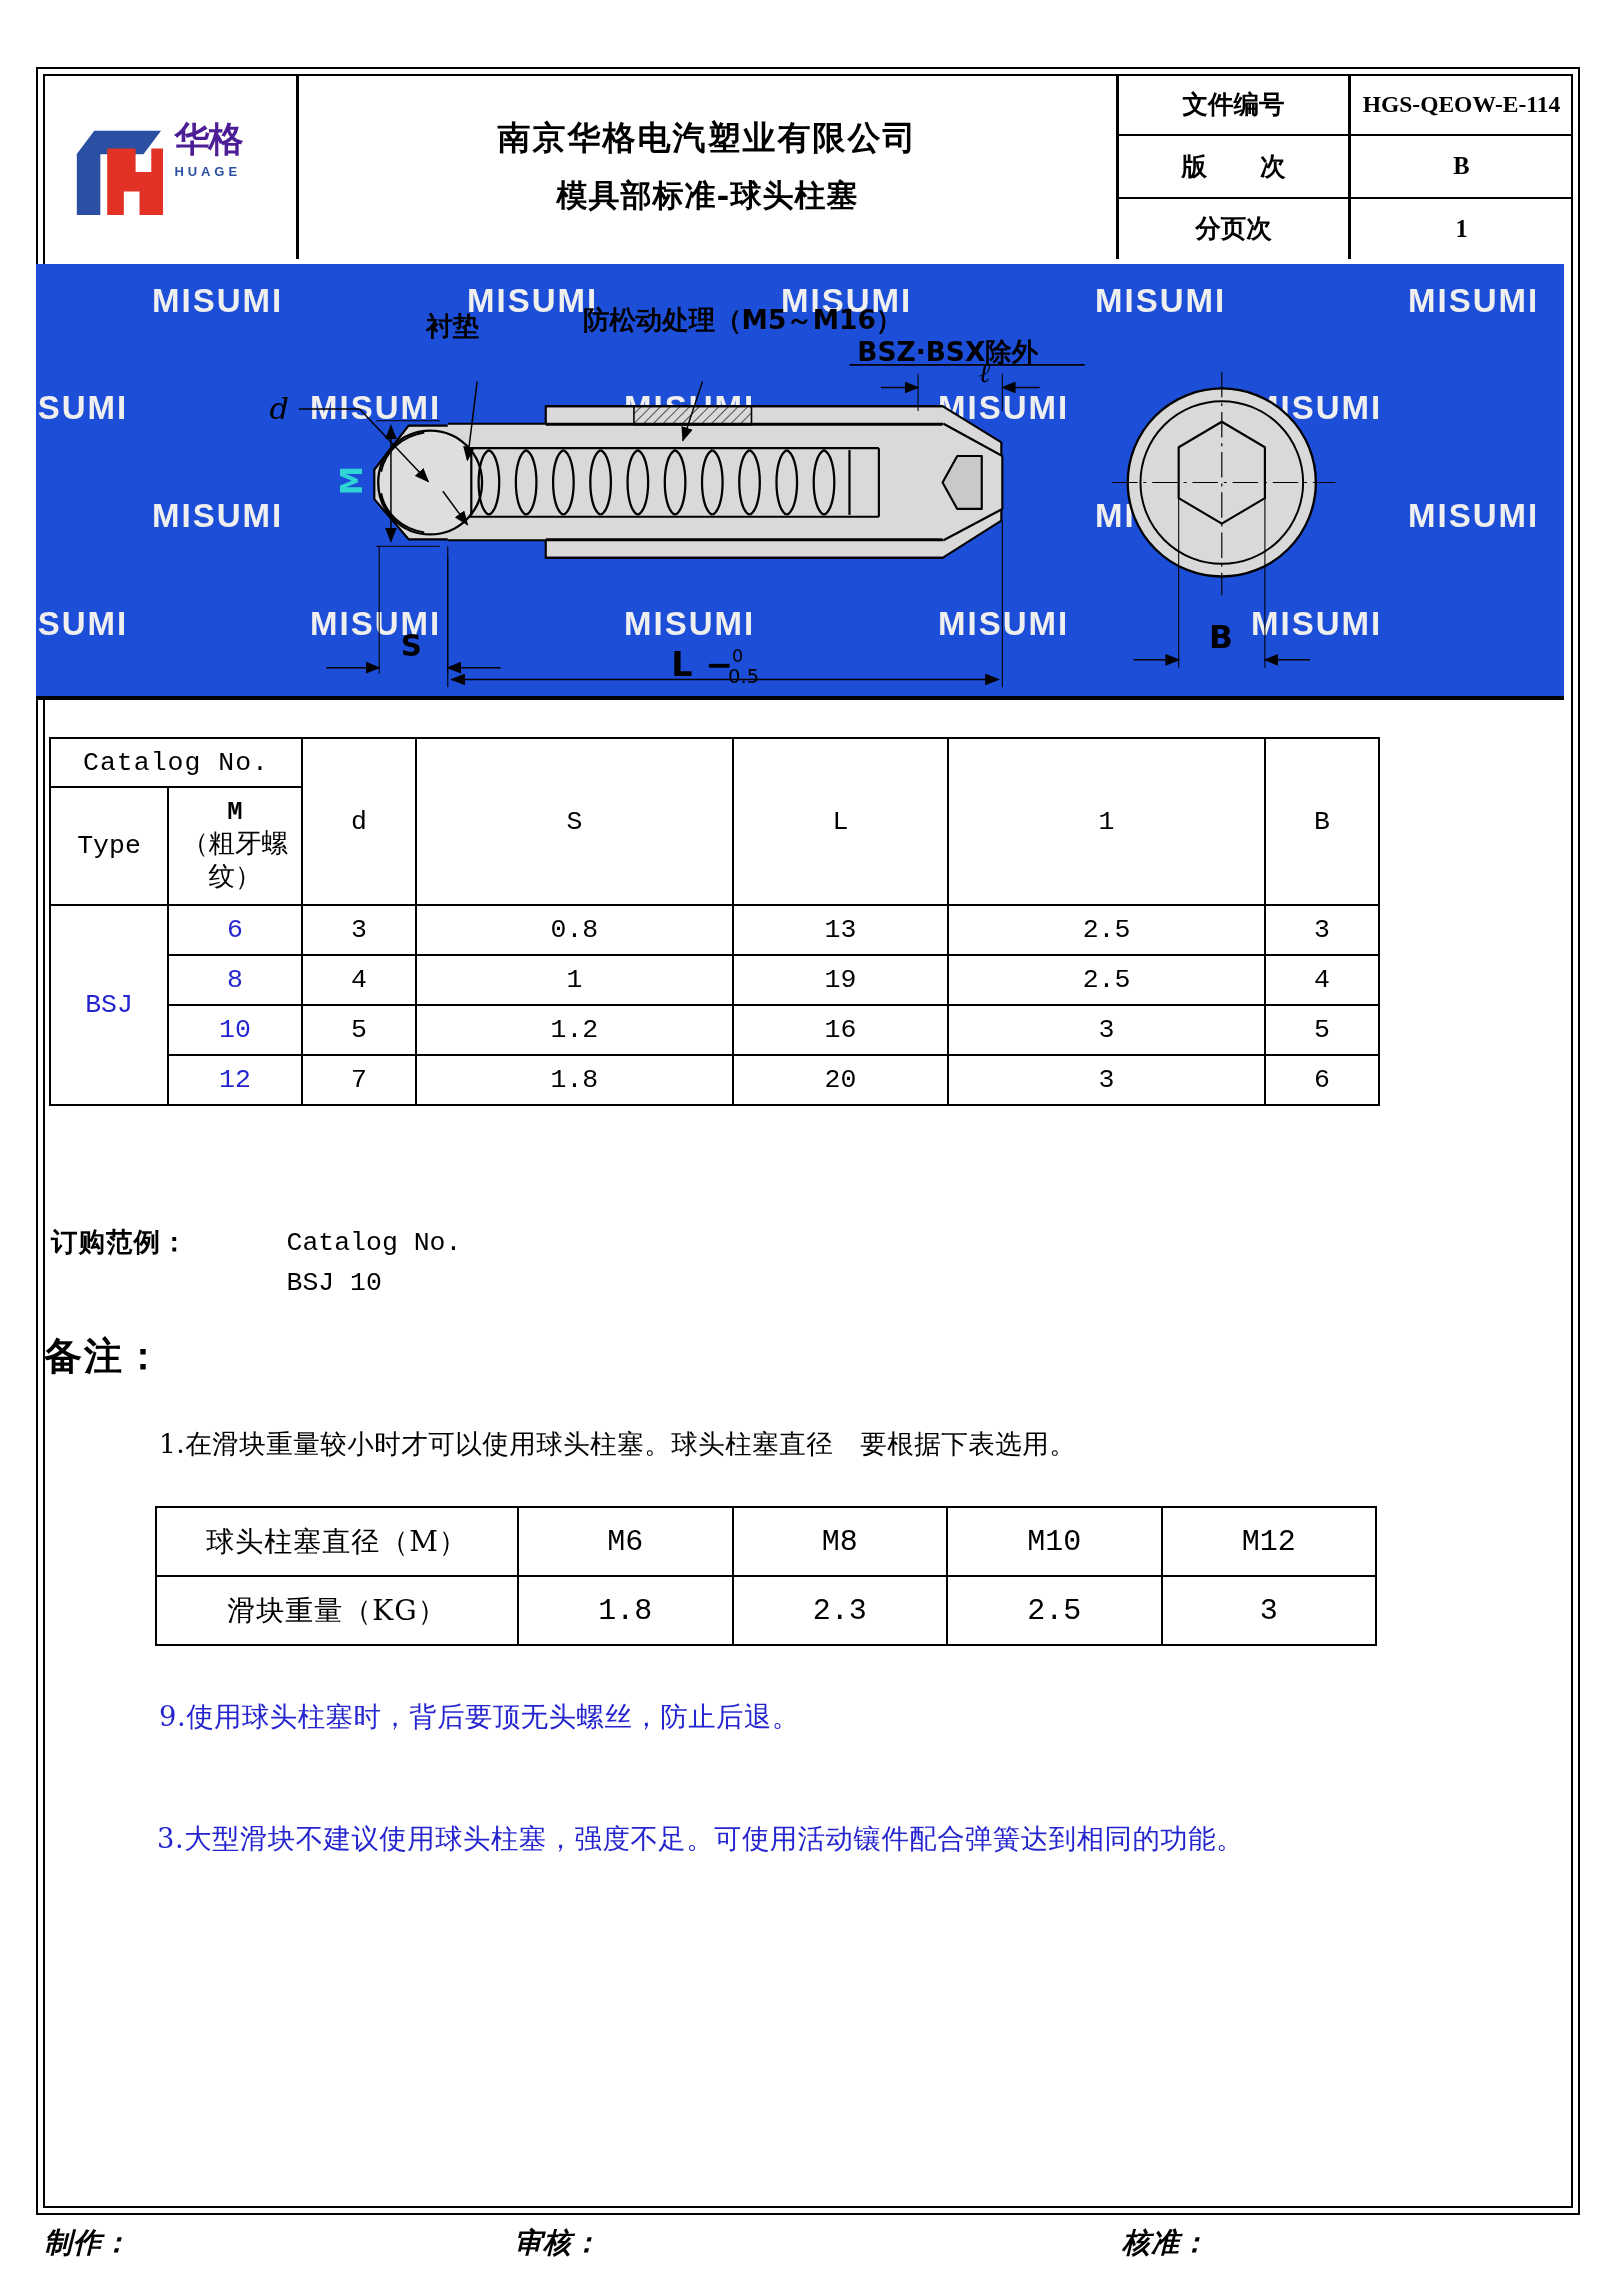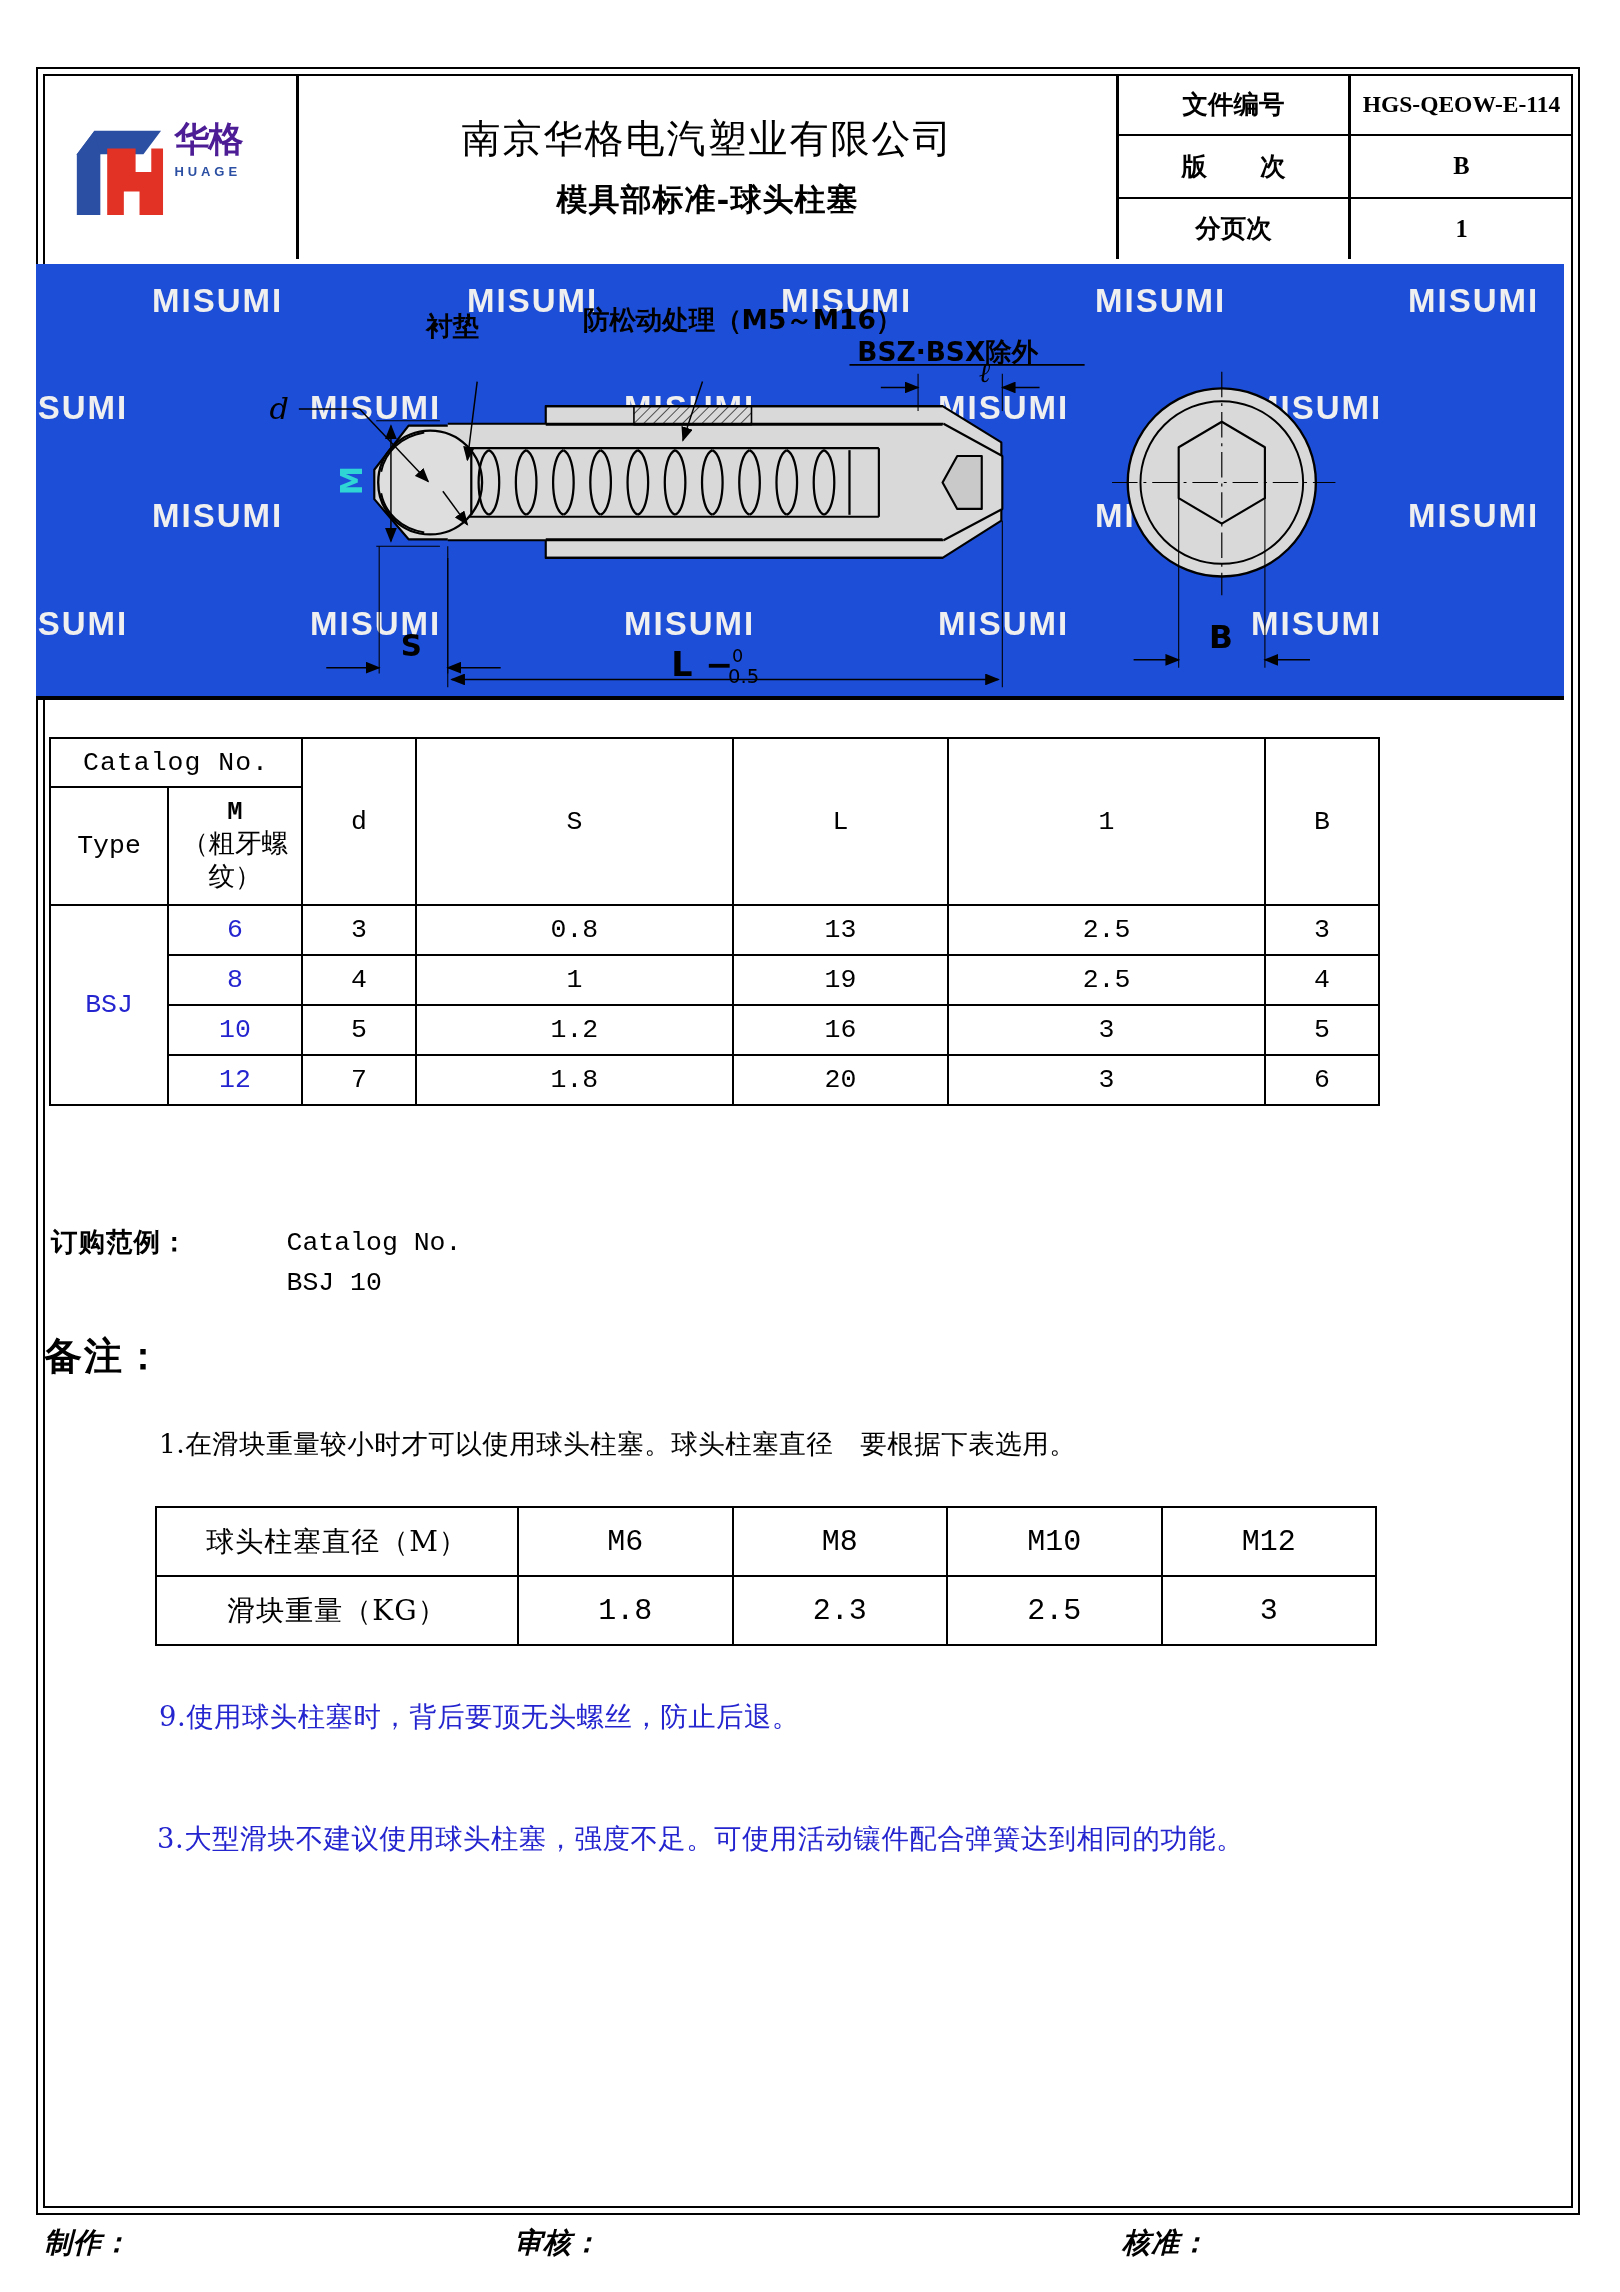--- a/index.html
+++ b/index.html
@@ -28,21 +28,21 @@
     width:255px;border-right:3.9px solid #000;
     display:flex;align-items:center;justify-content:center;
     box-sizing:border-box;
   }
   .hdr-title-cell{
     flex:1;display:flex;flex-direction:column;
     align-items:center;justify-content:center;
     box-sizing:border-box;
   }
   .hdr-title-1{
-    font-size:39px;font-weight:400;letter-spacing:2px;
+    font-size:33px;font-weight:700;letter-spacing:2px;
     font-family:"DejaVu Serif","Liberation Serif",serif;
     margin-bottom:13.7px;white-space:nowrap;
   }
   .hdr-title-2{
     font-size:31px;font-weight:700;letter-spacing:1px;
     font-family:"DejaVu Serif","Liberation Serif",serif;
     white-space:nowrap;
   }
   .hdr-meta{
     width:456px;border-left:3.9px solid #000;

